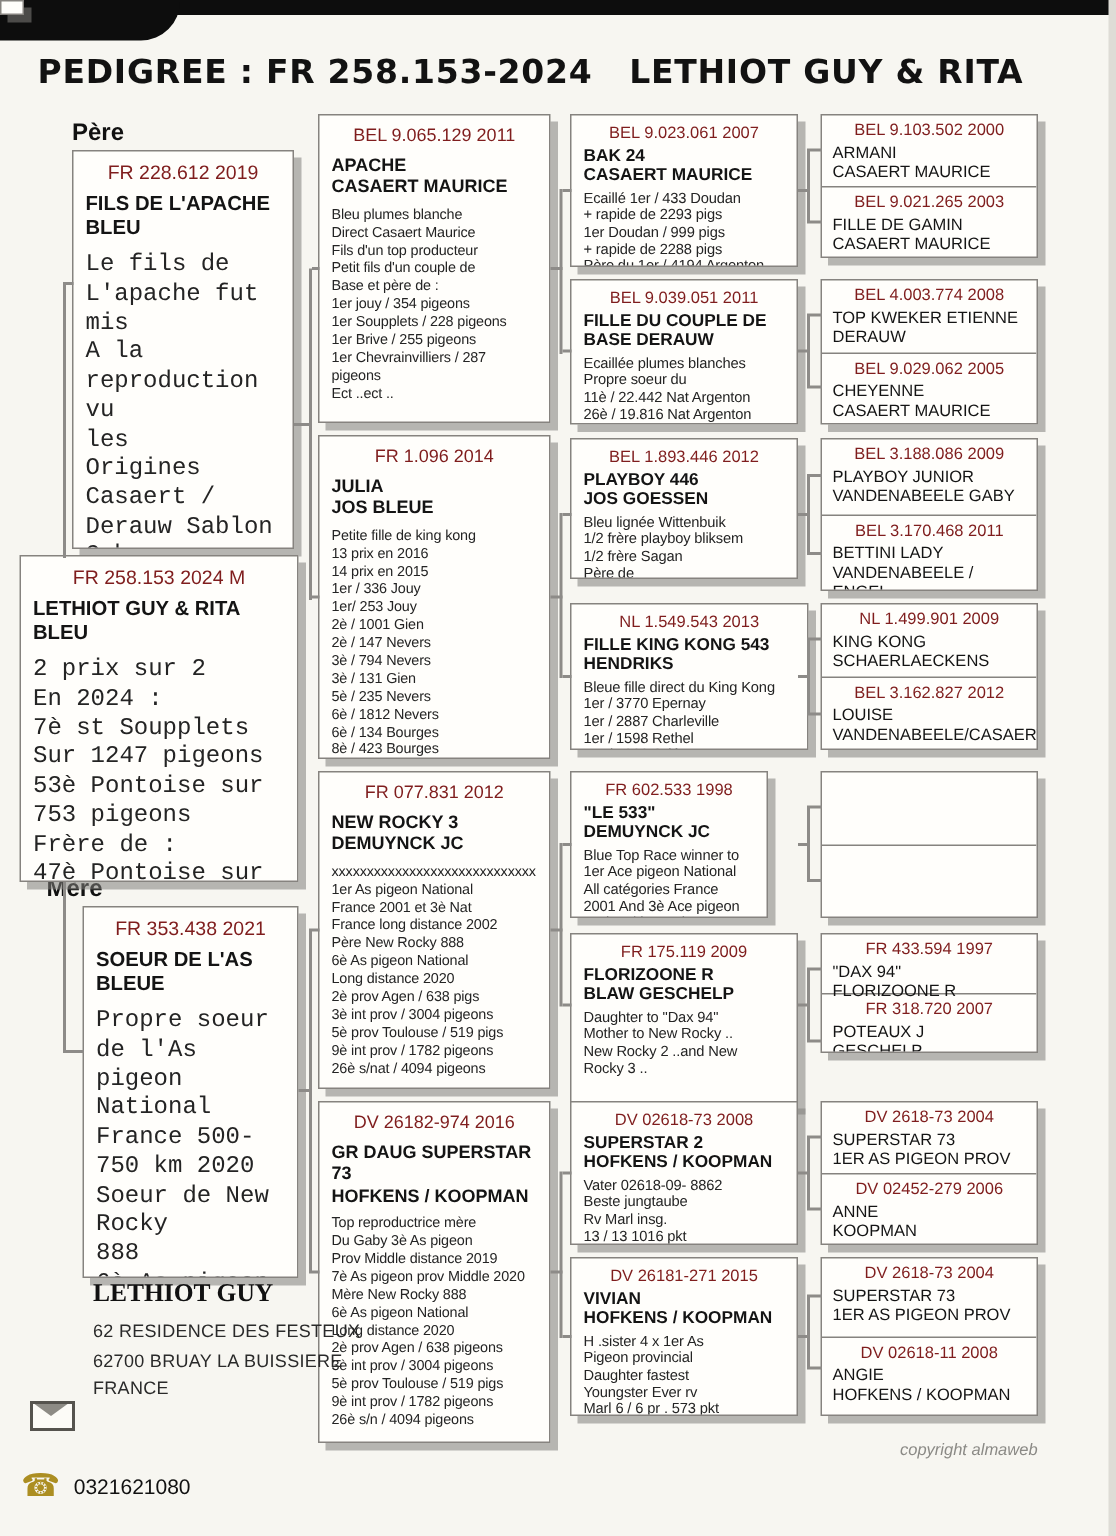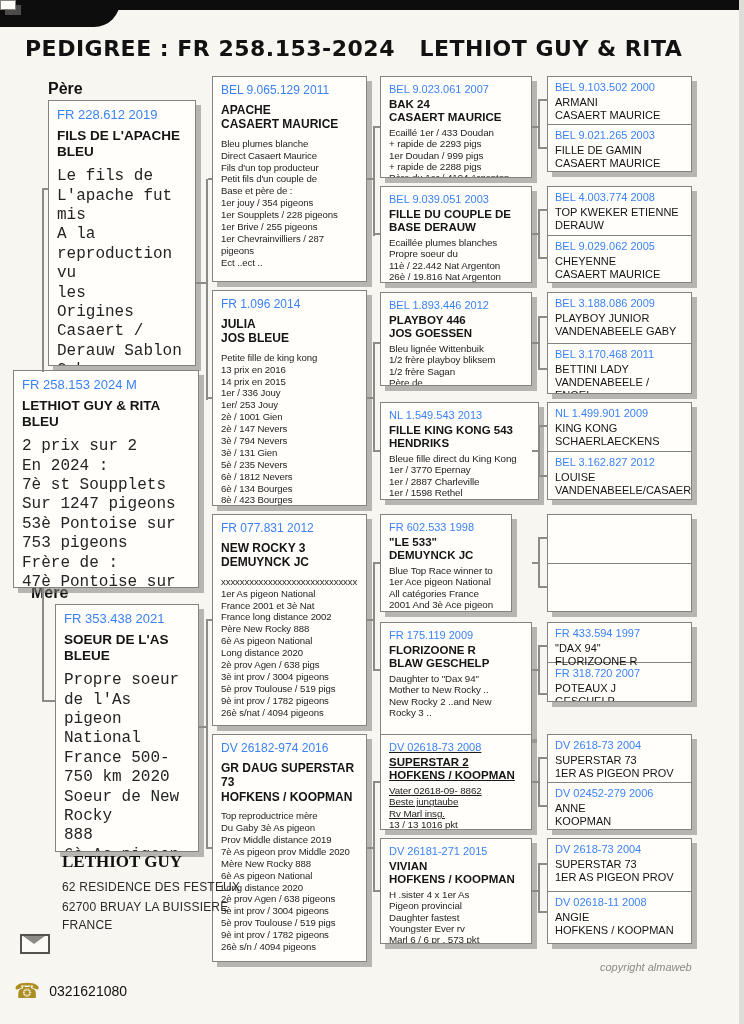--- a/index.html
+++ b/index.html
@@ -18,21 +18,21 @@
     font-size:22px;font-weight:bold;letter-spacing:.5px;color:#121212;
     font-family:"DejaVu Sans", sans-serif;white-space:pre;
   }
   .gen-label{position:absolute;font-size:16px;font-weight:bold;color:#111;}
   .pbox{
     position:absolute;background:#fffefb;border:1px solid #86837f;
     box-shadow:5px 5px 0 rgba(130,128,124,.55);
     box-sizing:border-box;overflow:hidden;
   }
   .pad{padding:6px 8px;}
-  .ring{color:#3b82f6;margin-bottom:4px;white-space:pre-line;}
+  .ring{color:#7f1d1d;margin-bottom:4px;white-space:pre-line;text-align:center;}
   .name{font-weight:bold;color:#141414;white-space:pre-line;}
   .details{color:#242424;white-space:pre-line;}
   
   .g1 .ring{font-size:13px;margin-bottom:6px;}
   .g1 .name{font-size:13.5px;line-height:1.2;margin-bottom:7px;}
   .g1 .details{font-size:16px;line-height:1.21;font-family:Liberation Mono, monospace;}
   .g2 .ring{font-size:12px;margin-bottom:6px;}
   .g2 .name{font-size:12px;line-height:1.2;margin-bottom:6px;}
   .g2 .details{font-size:9.6px;line-height:1.24;letter-spacing:-.1px;}
   .g3 .pad{padding:4px 7px;}
@@ -195,21 +195,21 @@
   <div class="ring">BEL 9.023.061 2007</div>
   <div class="name">BAK 24
 CASAERT MAURICE</div>
   <div class="details">Ecaillé 1er / 433 Doudan
 + rapide de 2293 pigs
 1er Doudan / 999 pigs
 + rapide de 2288 pigs
 Père du 1er / 4194 Argenton</div>
 </div>
 <div class="pbox g3 pad" style="left:380px;top:186px;width:152px;height:97px;">
-  <div class="ring">BEL 9.039.051 2003</div>
+  <div class="ring">BEL 9.039.051 2011</div>
   <div class="name">FILLE DU COUPLE DE
 BASE DERAUW</div>
   <div class="details">Ecaillée plumes blanches
 Propre soeur du
 11è / 22.442 Nat Argenton
 26è / 19.816 Nat Argenton
 28è / 22.442 Nat Argenton</div>
 </div>
 <div class="pbox g3 pad" style="left:380px;top:292px;width:152px;height:94px;">
   <div class="ring">BEL 1.893.446 2012</div>
@@ -243,21 +243,21 @@
 </div>
 <div class="pbox g3 pad" style="left:380px;top:622px;width:152px;height:116px;">
   <div class="ring">FR 175.119 2009</div>
   <div class="name">FLORIZOONE R
 BLAW GESCHELP</div>
   <div class="details">Daughter to "Dax 94"
 Mother to New Rocky ..
 New Rocky 2 ..and New
 Rocky 3 ..</div>
 </div>
-<div class="pbox g3 pad" style="left:380px;top:734px;width:152px;height:96px;text-decoration:underline;">
+<div class="pbox g3 pad" style="left:380px;top:734px;width:152px;height:96px;">
   <div class="ring">DV 02618-73 2008</div>
   <div class="name">SUPERSTAR 2
 HOFKENS / KOOPMAN</div>
   <div class="details">Vater 02618-09- 8862
 Beste jungtaube
 Rv Marl  insg.
 13 / 13   1016 pkt
 3è Nas As Jungtaube</div>
 </div>
 <div class="pbox g3 pad" style="left:380px;top:838px;width:152px;height:106px;">

